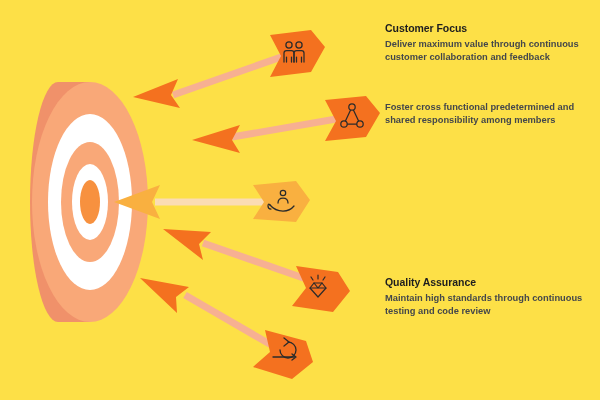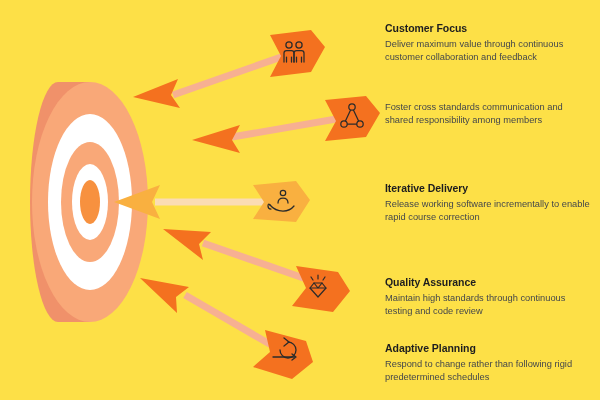--- a/index.html
+++ b/index.html
@@ -34,21 +34,21 @@
     font-size: 10.5px;
     font-weight: bold;
     color: #1d1d1f;
     letter-spacing: -0.05px;
     line-height: 13px;
     margin: 0 0 3px 0;
     white-space: nowrap;
   }
   .callout-desc {
     font-size: 9.3px;
-    font-weight: normal;
+    font-weight: bold;
     color: #44474b;
     line-height: 12.6px;
     margin: 0;
   }
   #callout-0 { left: 385px; top: 22px; }
   #callout-1 { left: 385px; top: 101px; }
   #callout-2 { left: 385px; top: 182px; }
   #callout-3 { left: 385px; top: 276px; }
   #callout-4 { left: 385px; top: 342px; }
 </style>
@@ -138,31 +138,23 @@
     </g>
 
   </svg>
 
   <div class="callout" id="callout-0">
     <p class="callout-title">Customer Focus</p>
     <p class="callout-desc">Deliver maximum value through continuous customer collaboration and feedback</p>
   </div>
 
   <div class="callout" id="callout-1">
-    <p class="callout-desc">Foster cross standards communication and shared responsibility among members</p>
+    <p class="callout-desc">Foster cross functional predetermined and shared responsibility among members</p>
   </div>
 
-  <div class="callout" id="callout-2">
-    <p class="callout-title">Iterative Delivery</p>
-    <p class="callout-desc">Release working software incrementally to enable rapid course correction</p>
-  </div>
 
   <div class="callout" id="callout-3">
     <p class="callout-title">Quality Assurance</p>
     <p class="callout-desc">Maintain high standards through continuous testing and code review</p>
   </div>
 
-  <div class="callout" id="callout-4">
-    <p class="callout-title">Adaptive Planning</p>
-    <p class="callout-desc">Respond to change rather than following rigid predetermined schedules</p>
-  </div>
 
 </div>
 
 </body></html>

